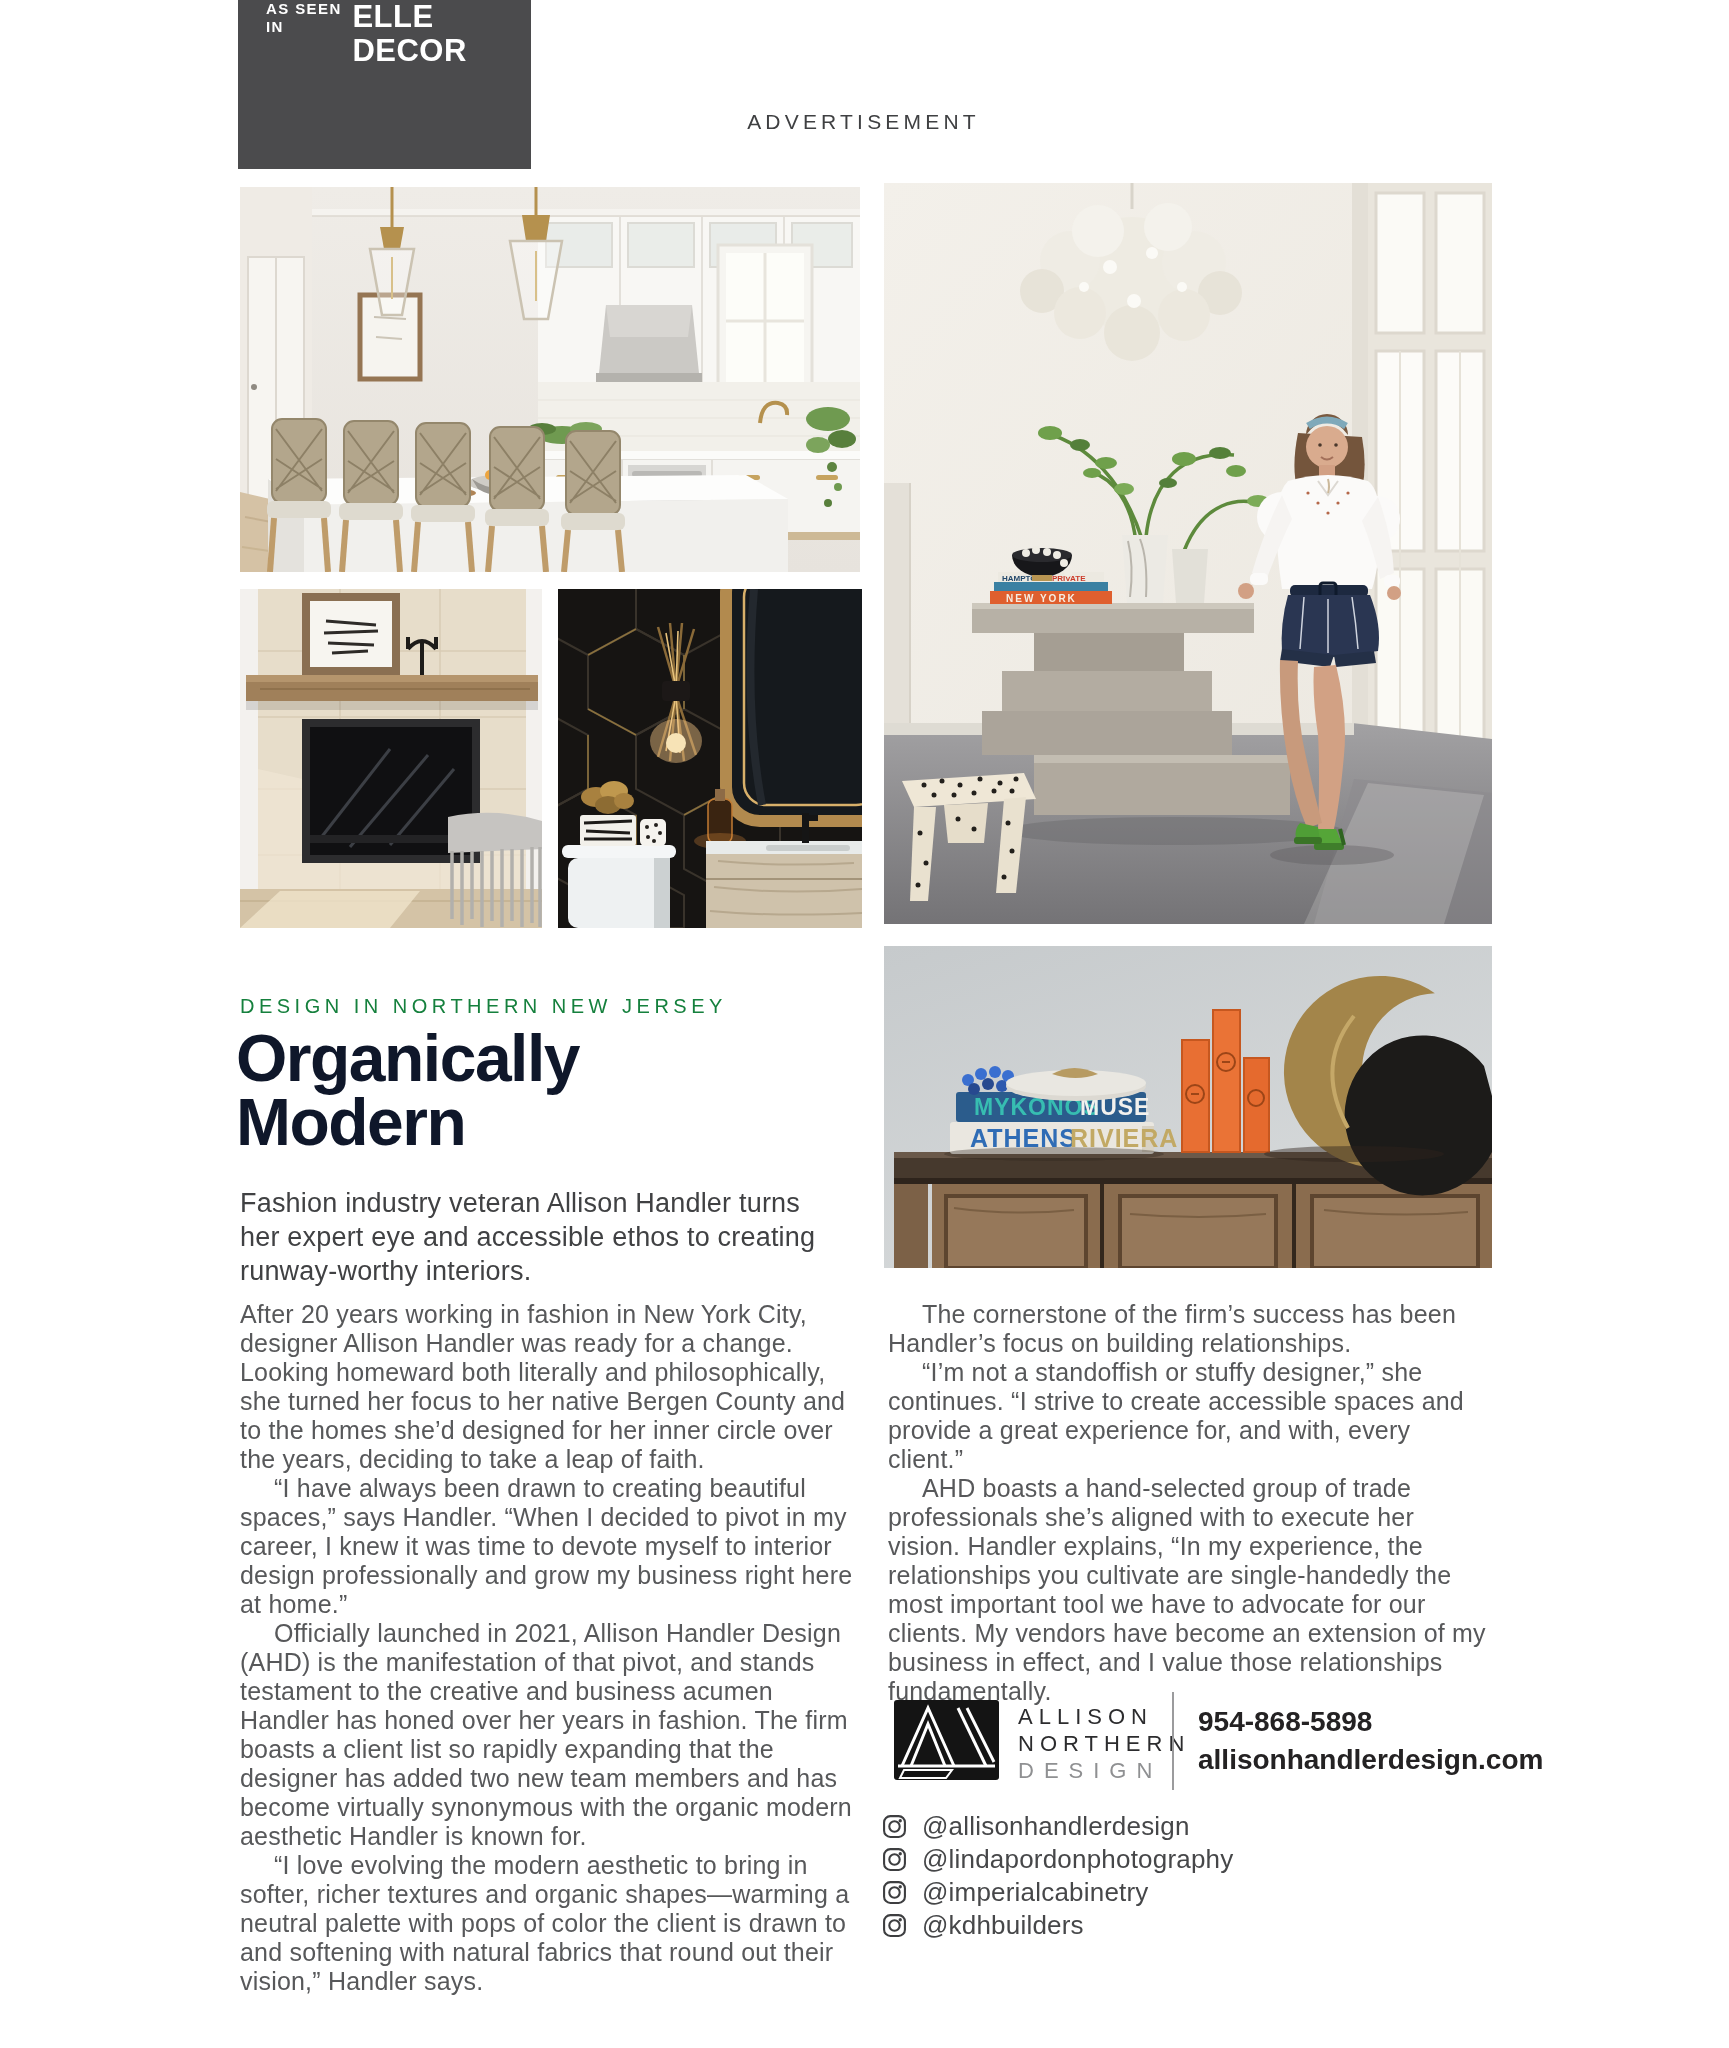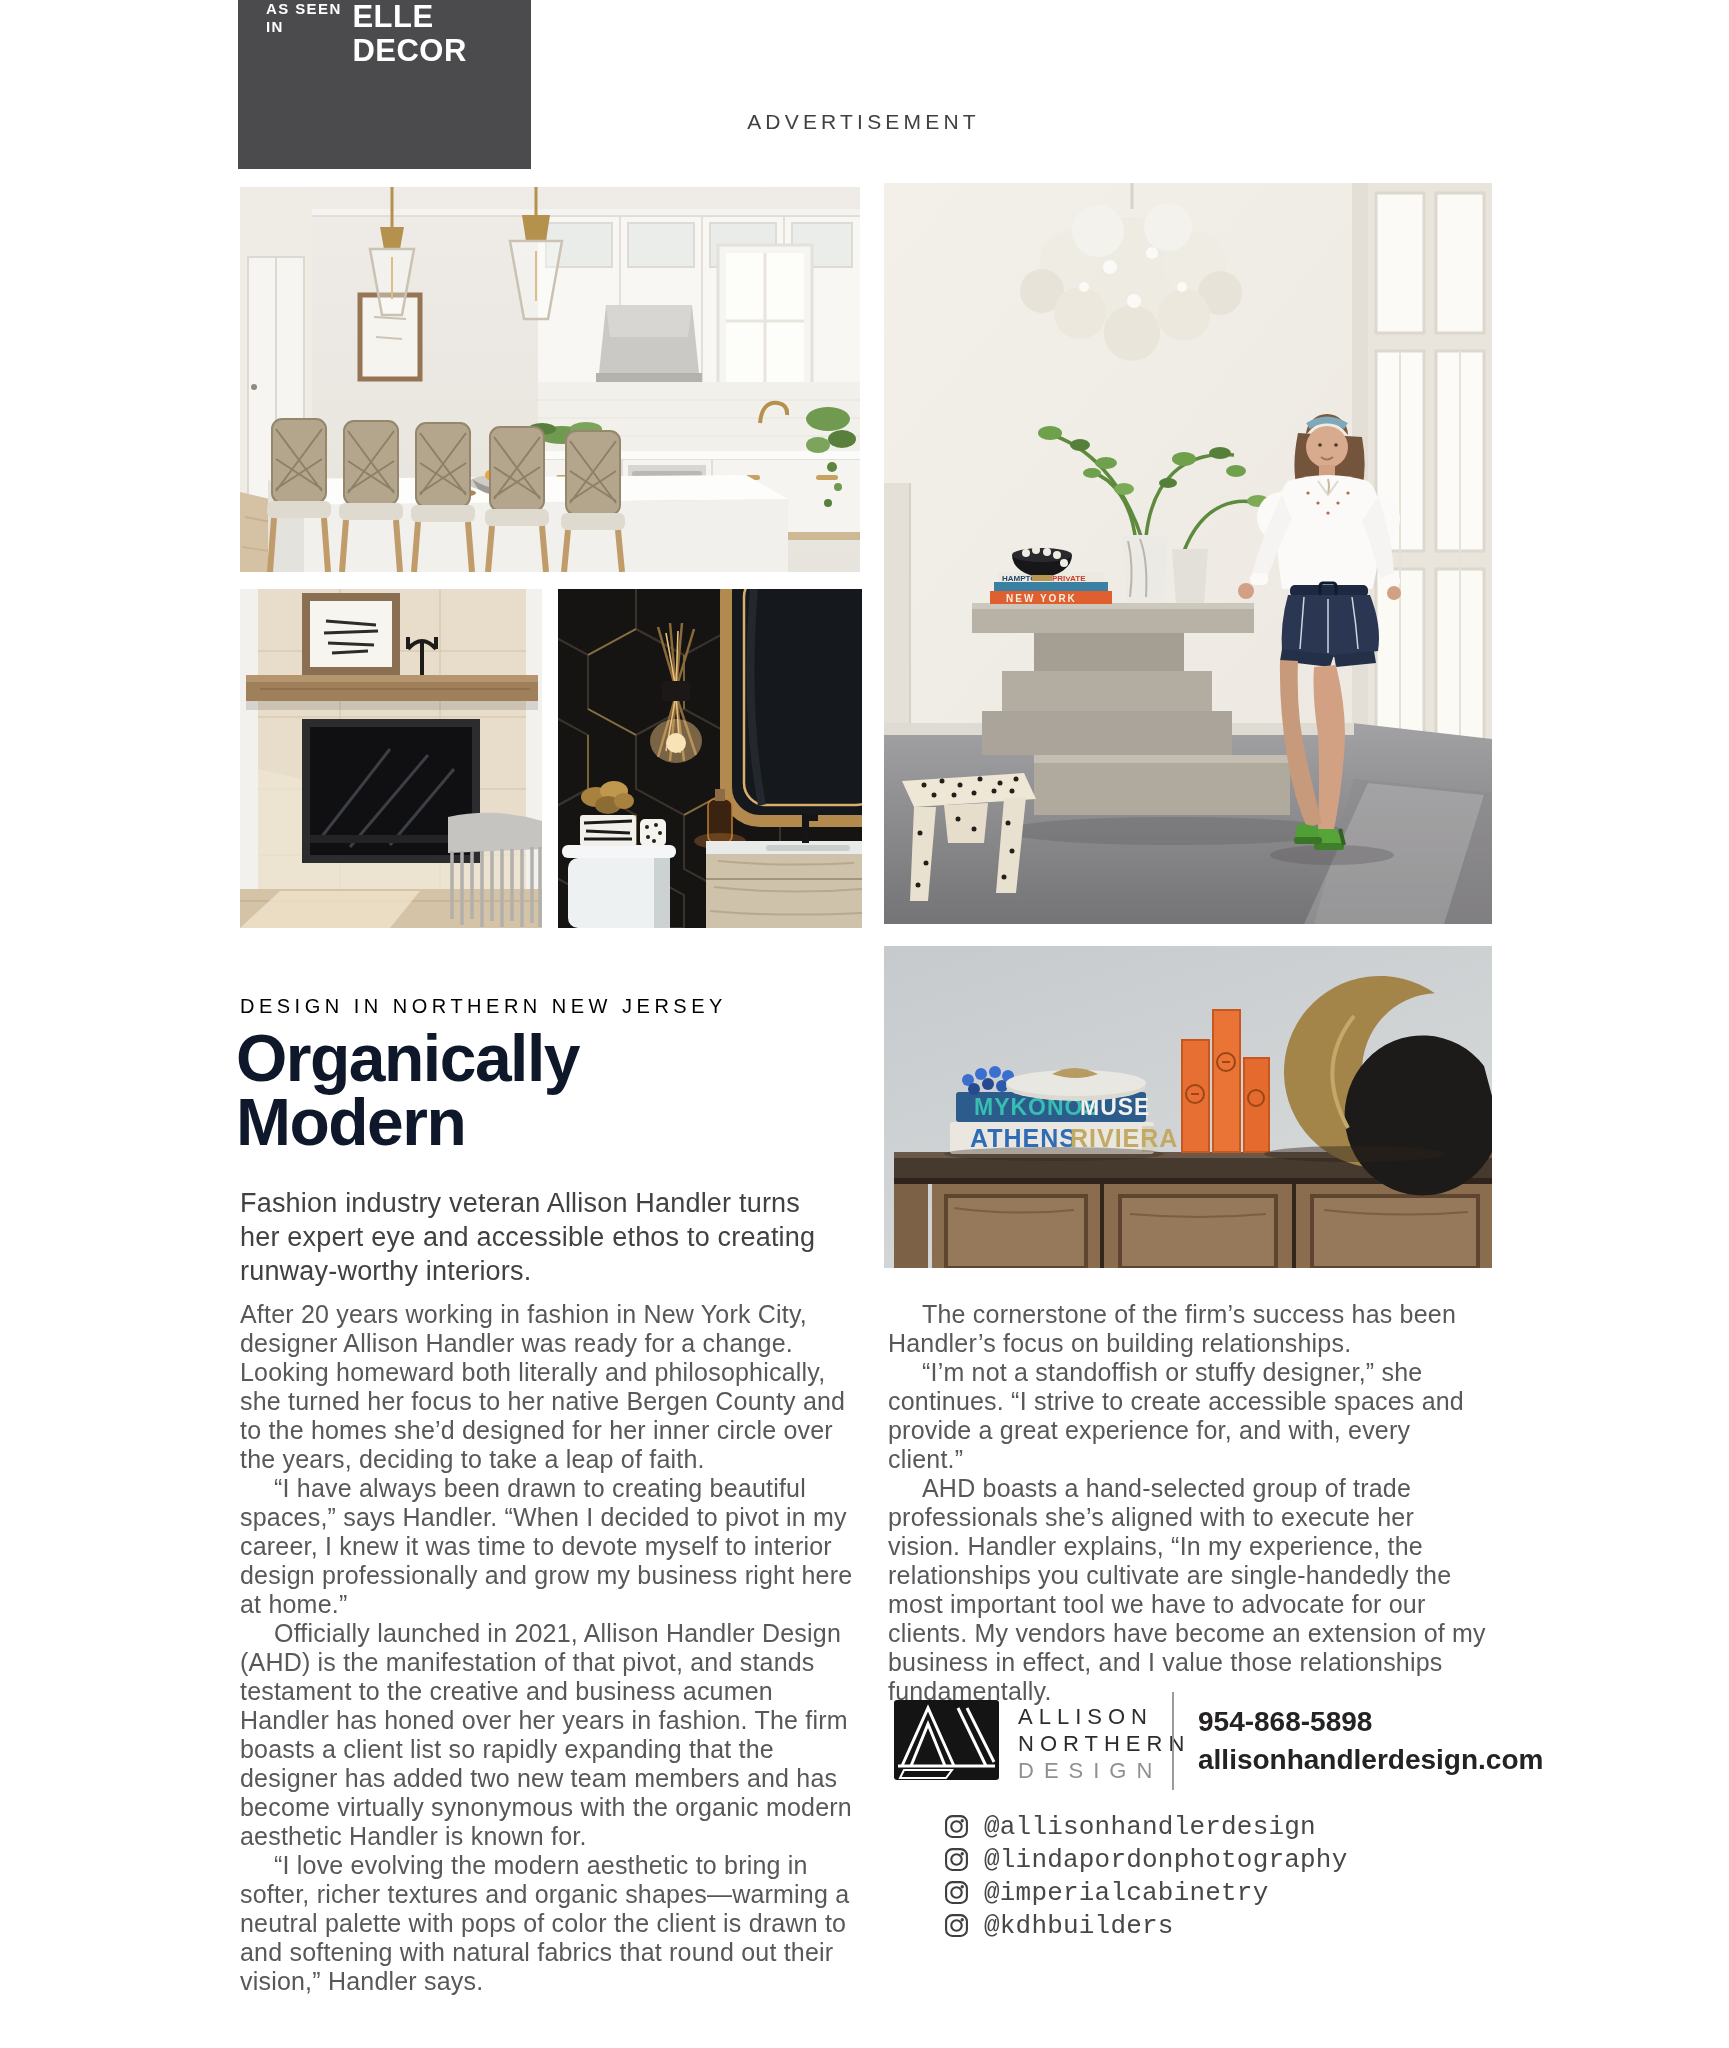--- a/index.html
+++ b/index.html
@@ -18,41 +18,41 @@
   .photo{position:absolute;overflow:hidden;background:#eceae6;}
   .photo svg{display:block;width:100%;height:100%;}
   .ph-kitchen{left:240px;top:187px;width:620px;height:385px;}
   .ph-portrait{left:884px;top:183px;width:608px;height:741px;}
   .ph-fireplace{left:240px;top:589px;width:302px;height:339px;}
   .ph-bath{left:558px;top:589px;width:304px;height:339px;}
   .ph-console{left:884px;top:946px;width:608px;height:322px;}
 
   
   .kicker-line{position:absolute;left:240px;top:995px;font-size:20px;letter-spacing:4.5px;
-               color:#000000;font-weight:500;}
+               color:#15803d;font-weight:500;}
   .headline{position:absolute;left:236px;top:1026px;font-size:66px;line-height:64px;font-weight:800;
             letter-spacing:-1.5px;color:#0f172a;white-space:pre-line;margin:0;}
   .dek{position:absolute;left:240px;top:1186px;width:600px;font-size:27px;line-height:34px;
        color:#404143;letter-spacing:.2px;}
   .col{position:absolute;top:1300px;font-size:25px;line-height:29px;color:#57585a;letter-spacing:.2px;}
   .col-left{left:240px;width:622px;}
   .col-right{left:888px;width:604px;}
   .col p{margin:0;text-indent:34px;}
   .col p.flush{text-indent:0;}
 
   
   .logo-mark{position:absolute;left:894px;top:1700px;width:105px;height:80px;}
   .logo-text{position:absolute;left:1018px;top:1703px;}
   .logo-text .l1,.logo-text .l2{font-size:22px;letter-spacing:6px;color:#2c2c2e;line-height:27px;}
   .logo-text .l3{font-size:22px;letter-spacing:10px;color:#8f9092;line-height:26px;margin-top:1px;}
   .vdiv{position:absolute;left:1172px;top:1692px;width:2px;height:98px;background:#9b9b9d;}
   .phone{position:absolute;left:1198px;top:1706px;font-size:28px;font-weight:bold;color:#242223;}
   .website{position:absolute;left:1198px;top:1744px;font-size:28px;font-weight:bold;color:#242223;}
 
-  .ig-list{position:absolute;left:944px;top:1810px;font-family:Liberation Mono, monospace;}
+  .ig-list{position:absolute;left:882px;top:1810px;}
   .ig-row{display:flex;align-items:center;height:33px;}
   .ig-row svg{width:25px;height:25px;margin-right:15px;flex:0 0 auto;}
   .ig-row span{font-size:26px;color:#464749;letter-spacing:.2px;}
 </style>
 </head>
 <body>
 
 <div class="page">
 
   <div class="badge">

